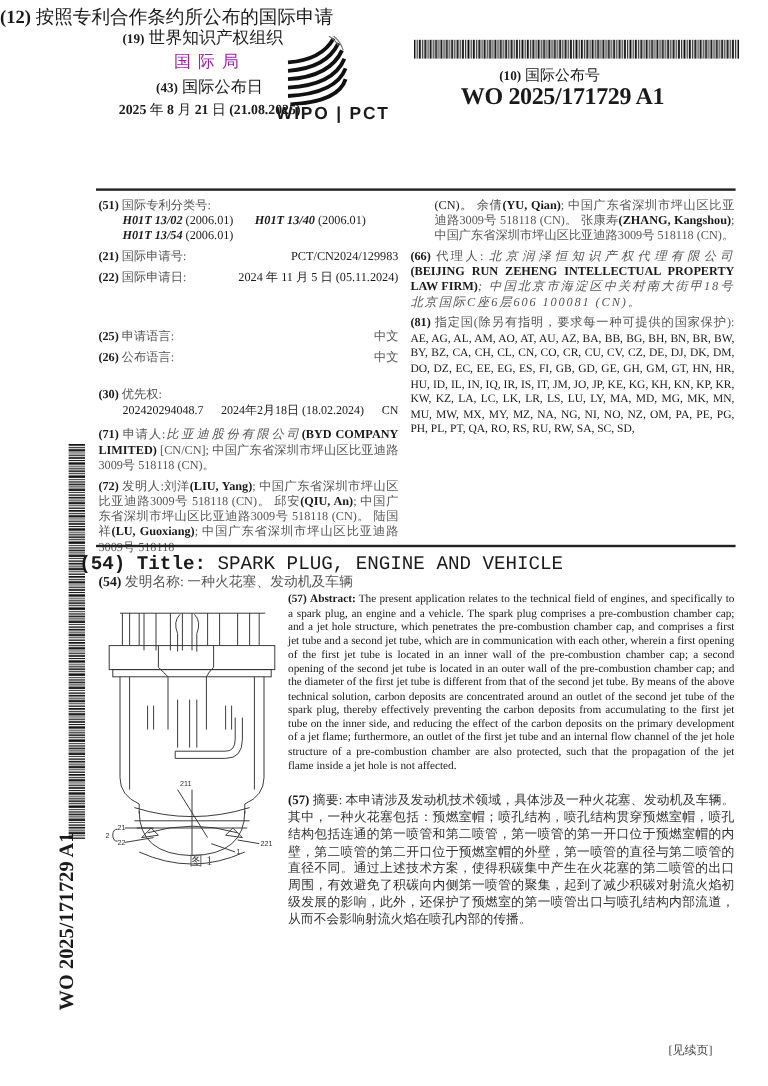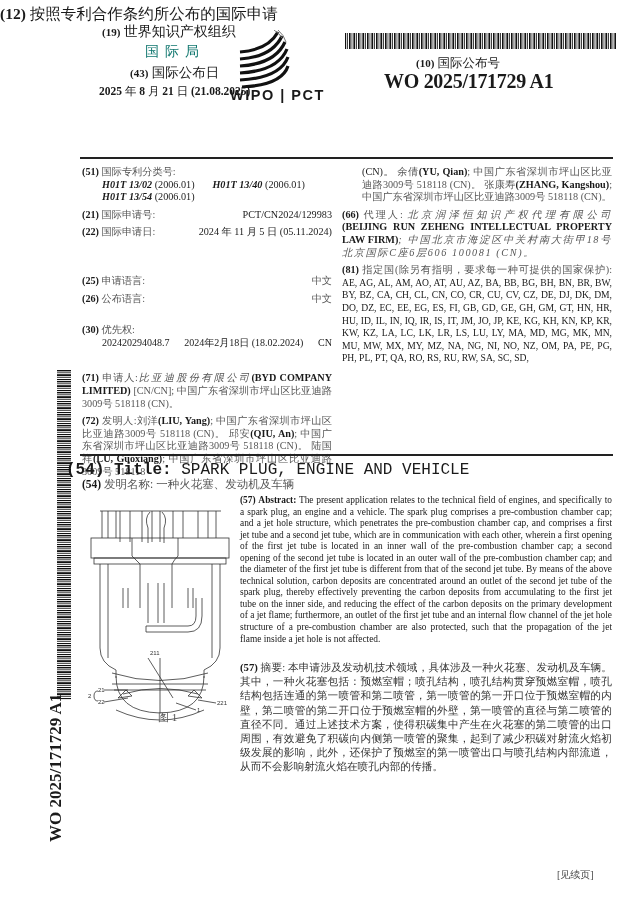--- a/index.html
+++ b/index.html
@@ -8,21 +8,21 @@
   .abs { position:absolute; }
   .b { font-weight:bold; }
   .bi { font-weight:bold; font-style:italic; }
   .gray { color:#555; }
 
   
   #title-line { left:0; width:556px; top:4px; text-align:left; font-size:15.5px; }
   #title-line .num { font-weight:bold; }
   #org { left:102px; top:23px; font-size:14px; }
   #org .num { font-size:11px; font-weight:bold; }
-  #org-sub { left:145px; top:43px; font-size:14px; letter-spacing:6px; color:#0f766e; }
+  #org-sub { left:145px; top:43px; font-size:14px; letter-spacing:6px; color:#a21caf; }
   #pubdate-label { left:130px; top:64px; font-size:13.5px; }
   #pubdate-label .num { font-size:11px; font-weight:bold; }
   #pubdate { left:99px; top:84px; font-size:11.5px; font-weight:bold; }
   #pubdate .cn { font-weight:normal; }
 
   #wipo-logo { left:238px; top:30px; width:54px; height:58px; }
   #wipo-text { left:230px; top:87px; font-family:"Liberation Sans", sans-serif; font-weight:bold;
                font-size:14.5px; letter-spacing:1.5px; }
 
   #barcode-top { left:345px; top:33px; width:271px; height:16px; }
@@ -141,21 +141,21 @@
     <span>2024 年 11 月 5 日 (05.11.2024)</span>
   </div>
   <div class="row" style="margin-bottom:5px;margin-top:36px;">
     <span><span class="lbl">(25)</span> <span class="gray">申请语言:</span></span>
     <span class="gray">中文</span>
   </div>
   <div class="row" style="margin-bottom:19px;">
     <span><span class="lbl">(26)</span> <span class="gray">公布语言:</span></span>
     <span class="gray">中文</span>
   </div>
-  <div style="margin-bottom:23px;">
+  <div style="margin-bottom:8px;">
     <span class="lbl">(30)</span>
     <span class="gray">优先权:</span>
     <div class="ind row" style="font-size:10px;">
       <span>202420294048.7</span>
       <span>2024年2月18日 (18.02.2024)</span>
       <span>CN</span>
     </div>
   </div>
   <div style="margin-bottom:5px; text-align:justify;">
     <span class="lbl">(71)</span>

